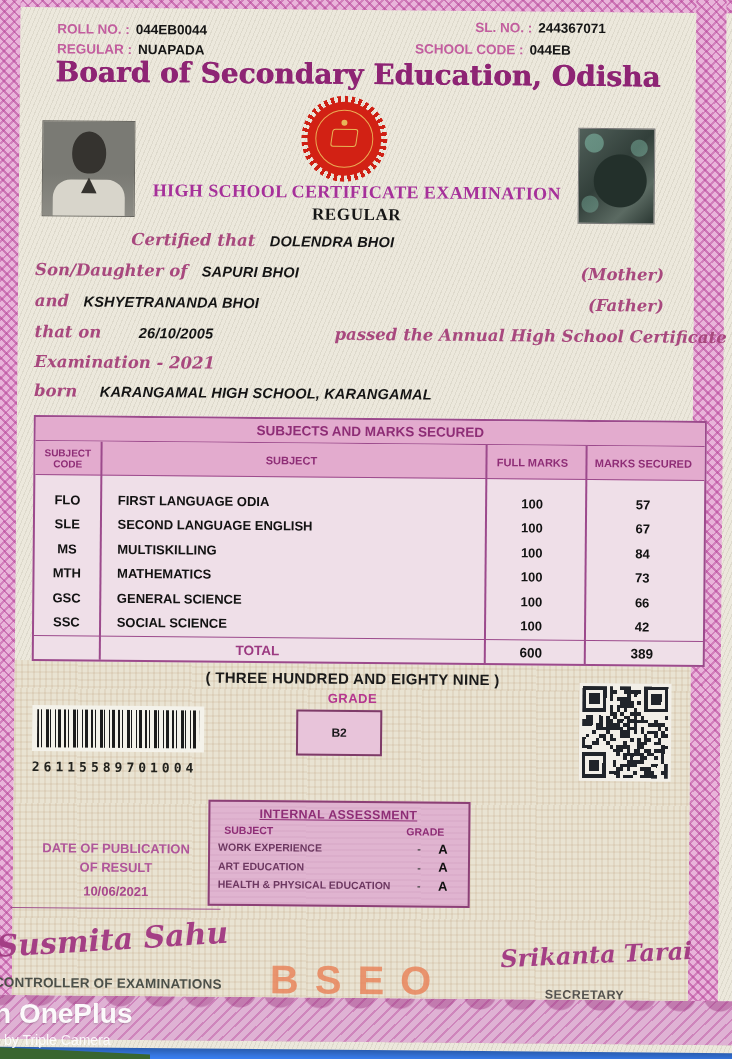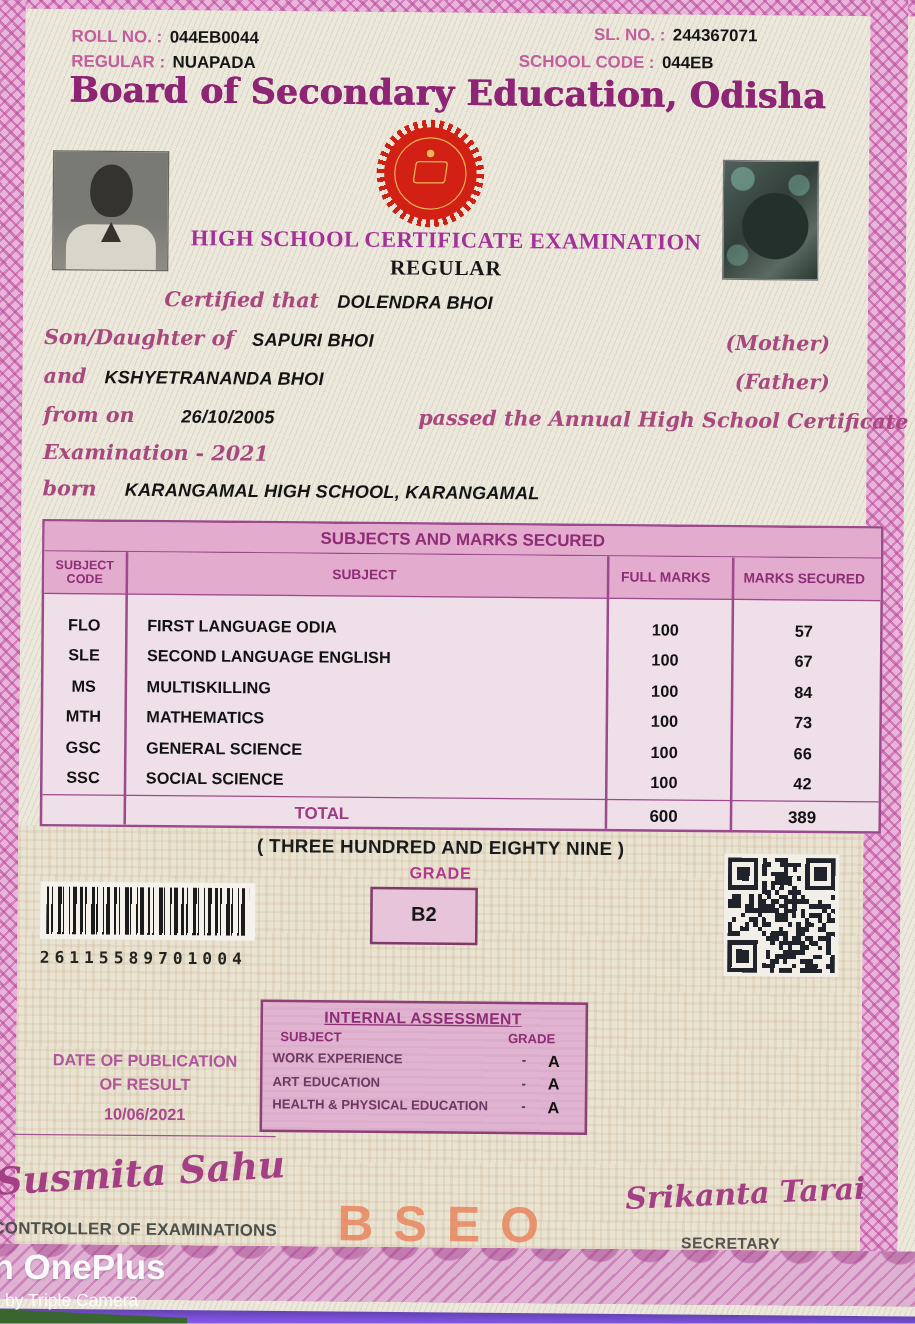--- a/index.html
+++ b/index.html
@@ -1,17 +1,17 @@
 <!DOCTYPE html>
 <html><head>
 <meta charset="utf-8">
 <style>
   * { margin:0; padding:0; box-sizing:border-box; }
   html,body { width:732px; height:1059px; overflow:hidden; font-family:"Liberation Sans", sans-serif; }
-  #canvas { position:relative; width:732px; height:1059px; background:#8b5cf6; overflow:hidden; }
+  #canvas { position:relative; width:732px; height:1059px; background:#3b82f6; overflow:hidden; }
 
   
   .paper {
     position:absolute; left:-16px; top:-14px; width:762px; height:1064px;
     background-color:#ece8dc;
     background-image:repeating-linear-gradient(112deg, rgba(150,145,125,.16) 0 1px, transparent 1px 4px);
     transform:rotate(.5deg); transform-origin:50% 50%;
     box-shadow:0 4px 10px rgba(0,0,0,.35);
   }
   .band {
@@ -114,21 +114,21 @@
   .t-full{ width:100px; text-align:center; color:#121212; }
   .t-sec { width:123px; text-align:center; color:#121212; }
 
   
   .words { position:absolute; left:32px; right:54px; top:684px; text-align:center;
     font-weight:bold; font-size:15px; color:#1a1a1a; letter-spacing:.3px; }
   .grade-lab { position:absolute; left:32px; right:54px; top:705px; text-align:center;
     font-weight:bold; font-size:13px; color:#b5368f; letter-spacing:.5px; }
   .grade-box { position:absolute; left:314px; top:724px; width:86px; height:46px;
     background:#e8c4da; border:2px solid #7e3b68; display:flex; align-items:center; justify-content:center;
-    font-weight:bold; font-size:16px; color:#18181a; }
+    font-weight:bold; font-size:12px; color:#18181a; }
   .barcode-wrap { position:absolute; left:50px; top:722px; width:172px; height:46px;
     background:#f4f2ea; padding:4px 5px; }
   .barcode { width:100%; height:100%;
     background-image:repeating-linear-gradient(90deg,
       #1b1b1b 0 2px, #f4f2ea 2px 4px,
       #1b1b1b 4px 5px, #f4f2ea 5px 9px,
       #1b1b1b 9px 12px, #f4f2ea 12px 13px,
       #1b1b1b 13px 14px, #f4f2ea 14px 18px,
       #1b1b1b 18px 19px, #f4f2ea 19px 21px,
       #1b1b1b 21px 24px, #f4f2ea 24px 27px); }
@@ -230,21 +230,21 @@
         <span class="scr">Son/Daughter of</span>
         <span class="nval" style="margin-left:10px;">SAPURI BHOI</span>
         <span class="scr right-tag">(Mother)</span>
       </div>
       <div class="cline" style="top:308px;">
         <span class="scr">and</span>
         <span class="nval" style="margin-left:10px;">KSHYETRANANDA BHOI</span>
         <span class="scr right-tag">(Father)</span>
       </div>
       <div class="cline" style="top:339px;">
-        <span class="scr">from on</span>
+        <span class="scr">that on</span>
         <span class="nval dob-abs">26/10/2005</span>
         <span class="scr passed-abs">passed the Annual High School Certificate</span>
       </div>
       <div class="cline" style="top:369px;">
         <span class="scr">Examination - 2021</span>
       </div>
       <div class="cline" style="top:398px;">
         <span class="scr">born</span>
         <span class="nval" style="margin-left:18px;">KARANGAMAL HIGH SCHOOL, KARANGAMAL</span>
       </div>

